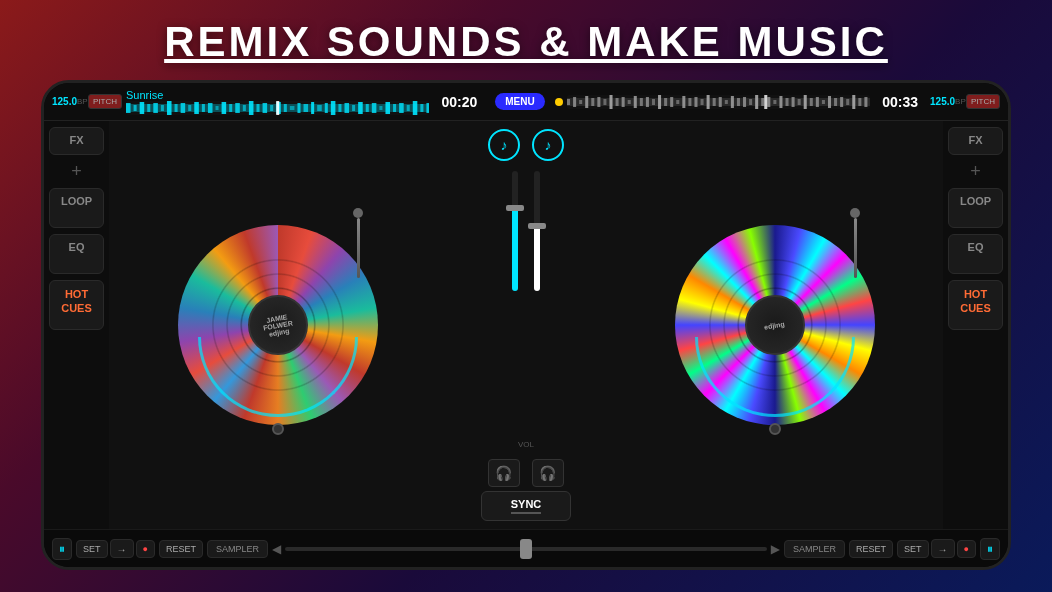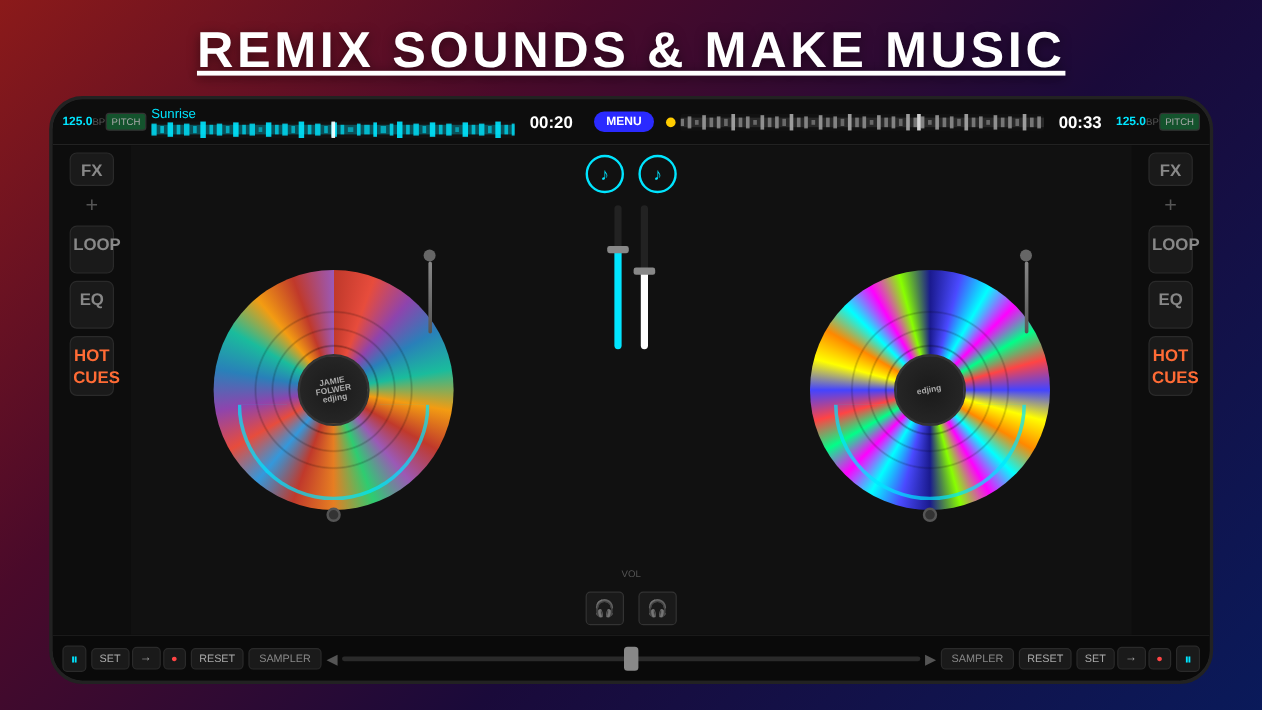--- a/index.html
+++ b/index.html
@@ -45,21 +45,21 @@
       background: #0d0d0d;
       display: flex;
       align-items: center;
       padding: 0 8px;
       gap: 4px;
       flex-shrink: 0;
       border-bottom: 1px solid #222;
     }
 
     .pitch-btn {
-      background: #14532d;
+      background: #7f1d1d;
       color: #aaa;
       font-size: 8px;
       border: 1px solid #333;
       border-radius: 3px;
       padding: 2px 4px;
       text-align: right;
     }
 
     .track-info {
       display: flex;
@@ -114,26 +114,26 @@
       background: #0d0d0d;
       display: flex;
       flex-direction: column;
       align-items: center;
       padding: 6px 4px;
       gap: 6px;
       flex-shrink: 0;
     }
 
     .panel-btn {
-      width: 37px;
+      width: 55px;
       background: #1a1a1a;
       border: 1px solid #2a2a2a;
       border-radius: 6px;
       color: #888;
-      font-size: 14px;
+      font-size: 11px;
       font-weight: bold;
       text-align: center;
       padding: 6px 2px;
       cursor: pointer;
     }
 
     .panel-btn.fx { height: 28px; }
     .panel-btn.loop { height: 40px; }
     .panel-btn.eq { height: 40px; }
     .panel-btn.hot-cues { height: 50px; color: #ff6b35; }
@@ -713,20 +713,24 @@
           </div>
         </div>
       </div>
       <span class="vol-label">VOL</span>
 
       <div class="crossfader-area">
         <div class="headphone-row">
           <div class="headphone-btn">🎧</div>
           <div class="headphone-btn">🎧</div>
         </div>
+        <div class="sync-btn">
+          <span>SYNC</span>
+          <div class="sync-line"></div>
+        </div>
       </div>
     </div>
 
     <div class="turntable-section">
       <div class="turntable-wrapper">
 
         <div class="needle">
           <div class="needle-head"></div>
           <div class="needle-arm"></div>
         </div>

